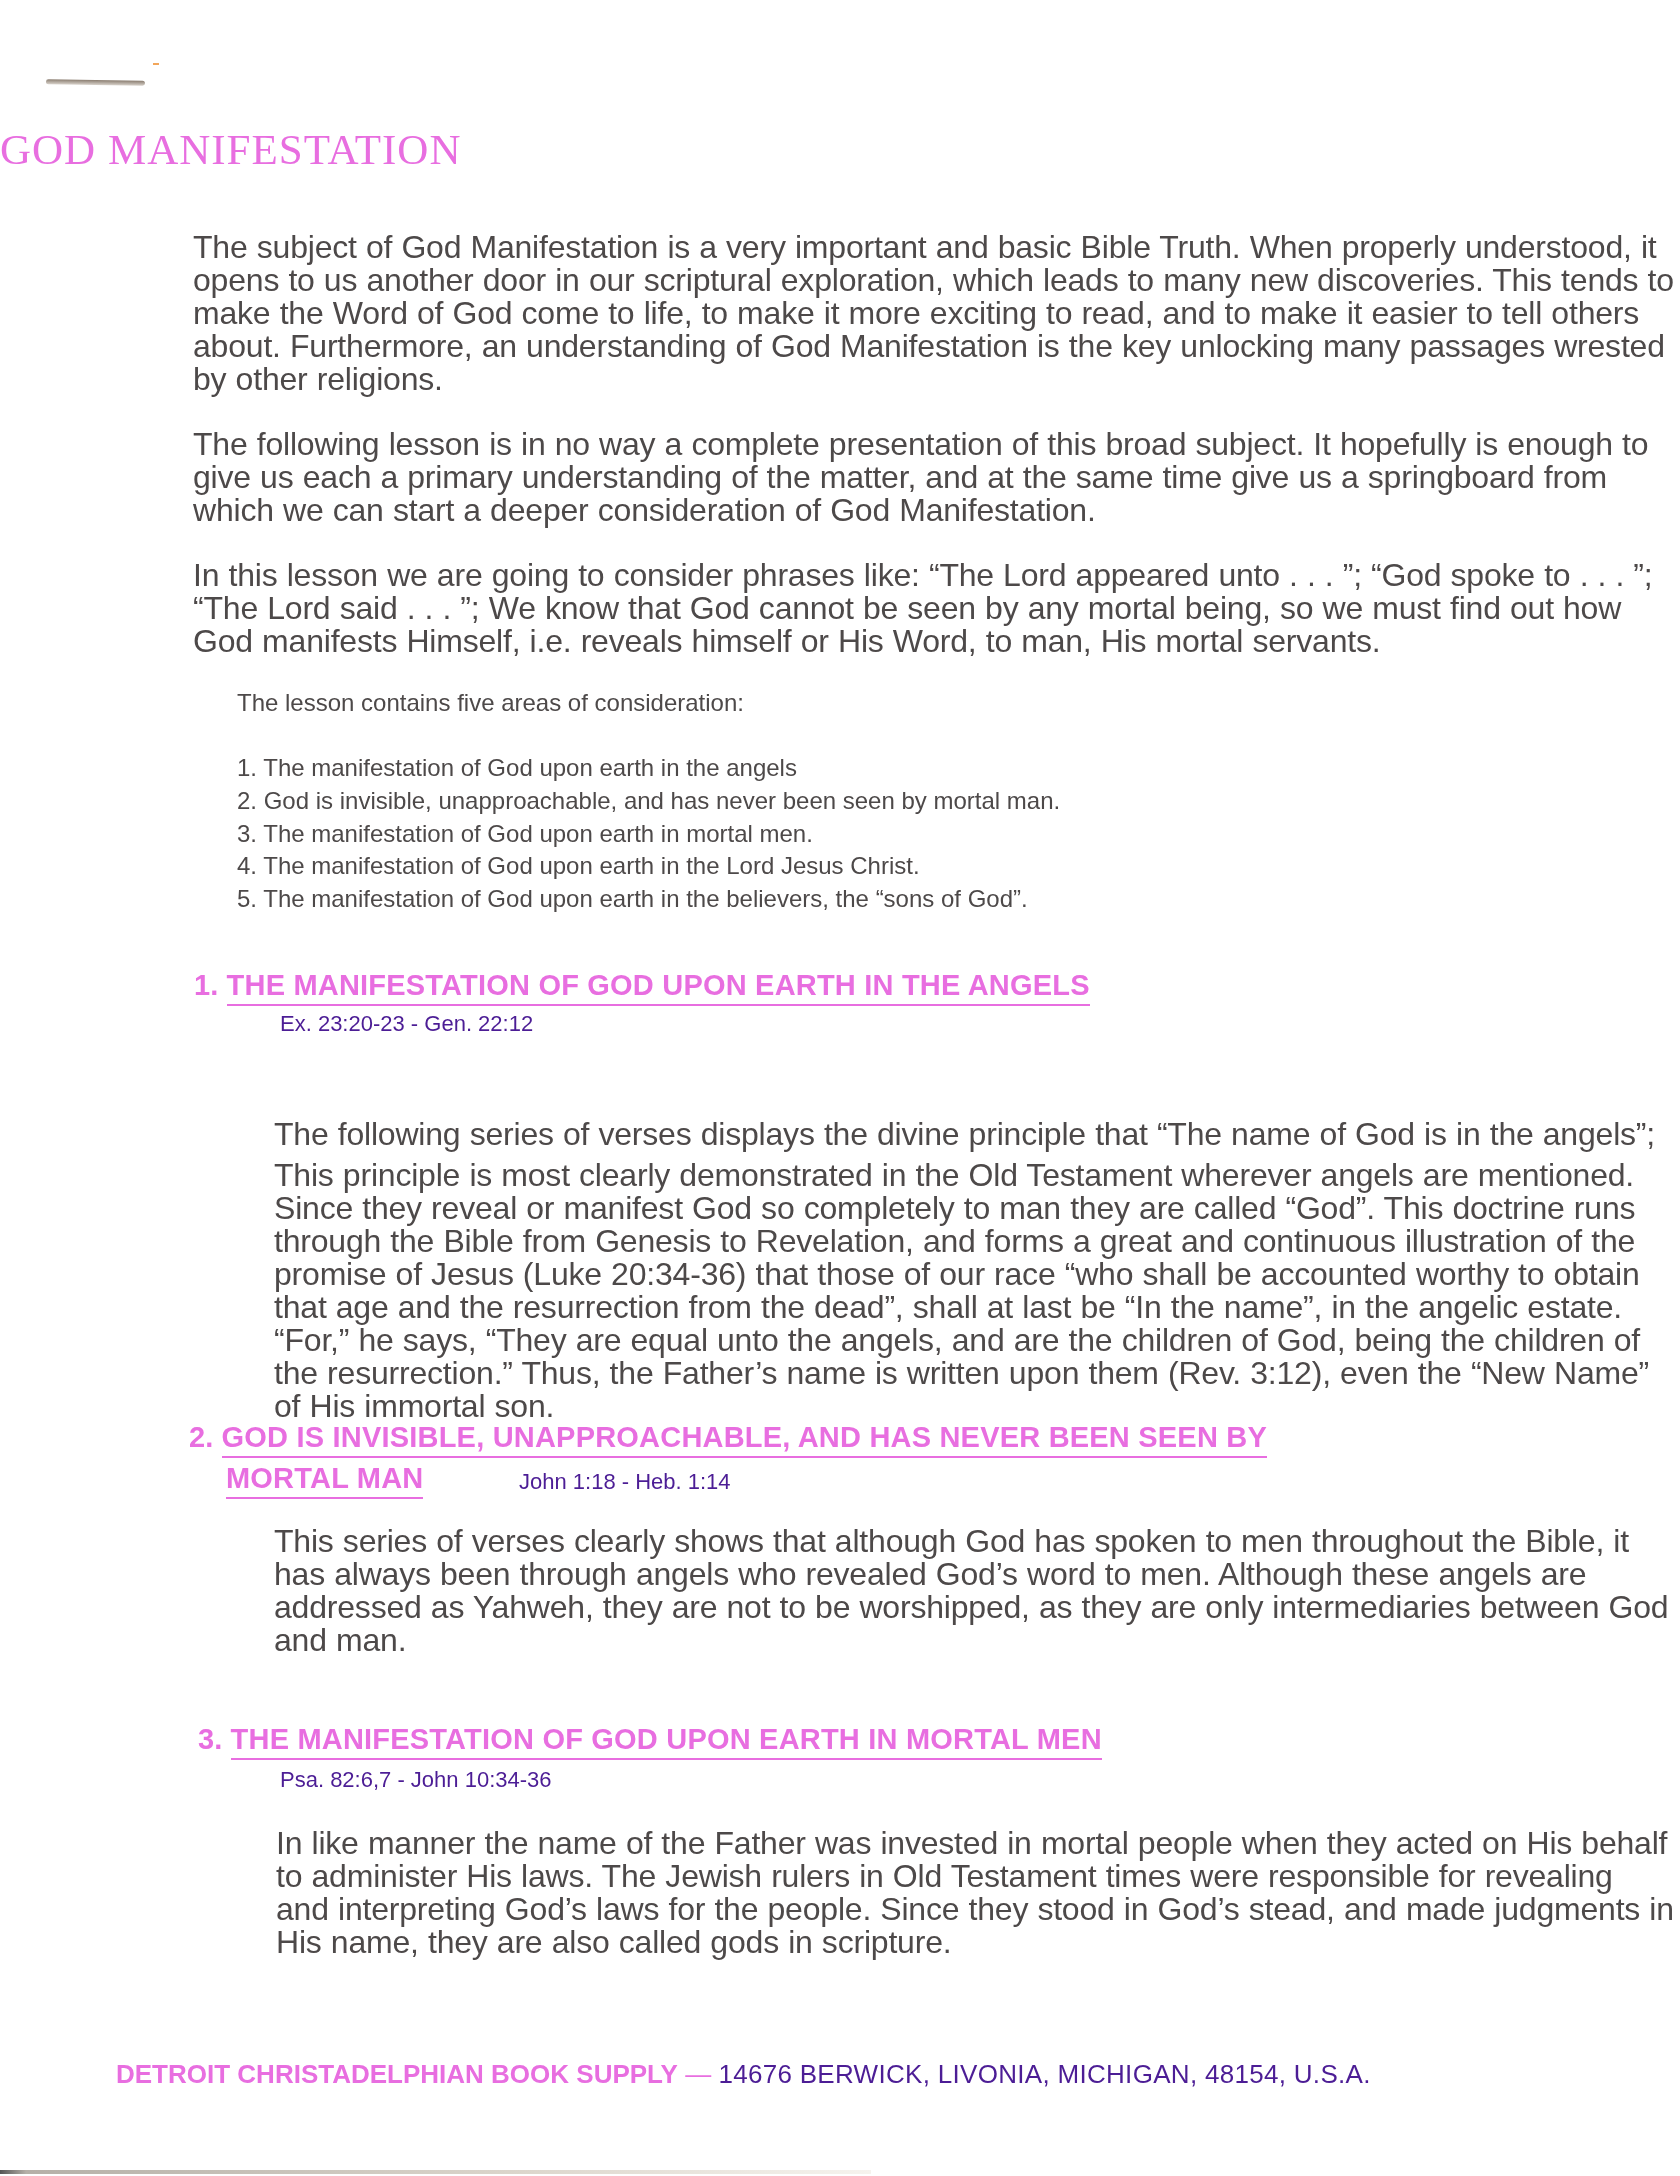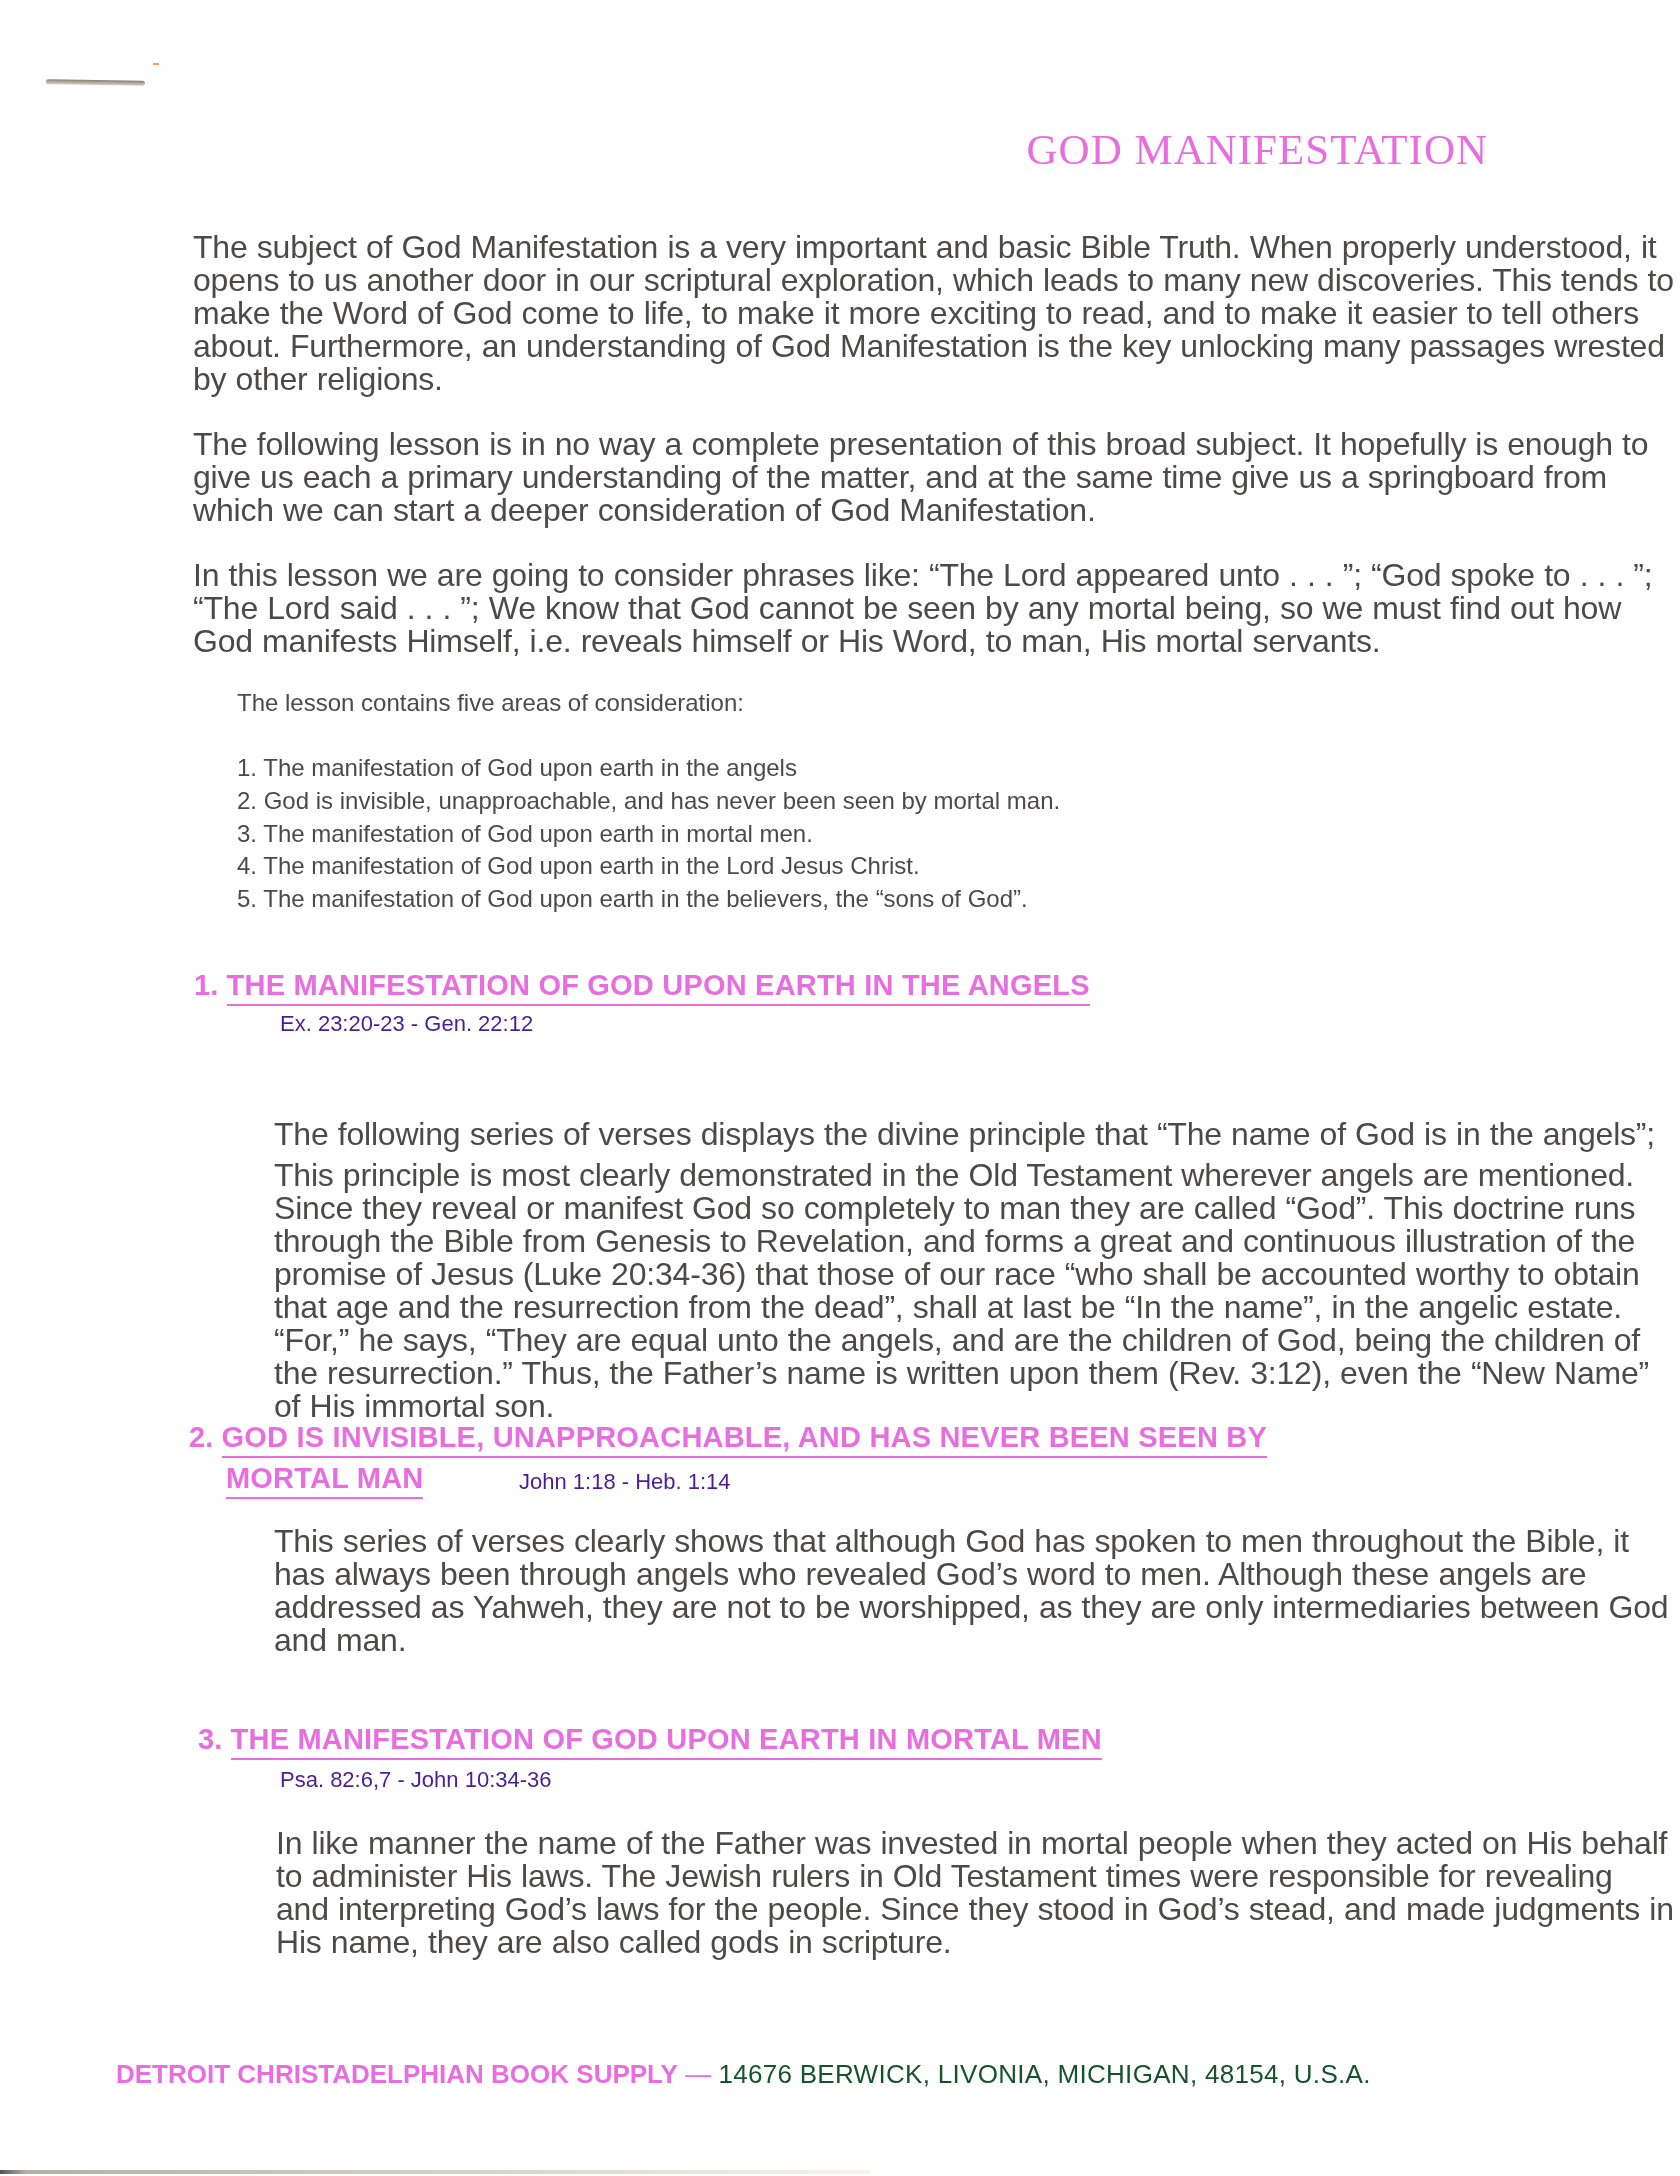--- a/index.html
+++ b/index.html
@@ -8,41 +8,41 @@
     font-family: "Liberation Sans", sans-serif; color: #4a4646;
   }
   .staple {
     position: absolute; left: 46px; top: 80px; width: 99px; height: 5px;
     border-radius: 3px;
     background: linear-gradient(to bottom, #8a7d70, #d9d3cc);
     transform: rotate(1deg);
   }
   .staple-dot { position: absolute; left: 153px; top: 63px; width: 6px; height: 2px; background: #f2a65a; }
   .title {
-    position: absolute; left: 0; width: 1488px; top: 125px; text-align: right;
+    position: absolute; left: 0; width: 1488px; top: 125px; text-align: left;
     font-family: "Liberation Serif", serif; font-size: 43px; letter-spacing: 1px;
     color: #e86ee0; font-weight: normal;
   }
   .para {
     position: absolute; font-size: 32px; line-height: 33px; color: #4d4949;
     letter-spacing: -0.2px; word-spacing: 0.5px; margin: 0;
   }
   .para .ln { display: block; white-space: nowrap; }
   .list-item { position: absolute; left: 193px; font-size: 24px; white-space: nowrap; color: #4d4949; margin-left: 44px; }
   .heading {
     position: absolute; font-weight: bold; color: #e86ee0; font-size: 29px;
     white-space: nowrap; letter-spacing: 0.2px;
   }
   .heading .num { margin-right: 8px; }
   .heading .ul { border-bottom: 2px solid #e86ee0; padding-bottom: 3px; }
   .ref { position: absolute; font-size: 22px; color: #4c1d95; white-space: nowrap; text-align: right; }
   .footer { position: absolute; top: 2059px; left: 116px; font-size: 26px; white-space: nowrap; }
   .footer .org { color: #e86ee0; font-weight: bold; }
   .footer .dash { color: #e86ee0; }
-  .footer .addr { color: #14532d; letter-spacing: 0.3px; }
+  .footer .addr { color: #4c1d95; letter-spacing: 0.3px; }
   .bottom-edge {
     position: absolute; left: 0; top: 2170px; width: 871px; height: 4px;
     background: linear-gradient(to right, #555 0%, #b5b0a8 3%, #dcd6cc 60%, #f6f3ee 100%);
   }
 </style>
 </head>
 <body>
 
 <div class="staple"></div>
 <div class="staple-dot"></div>

